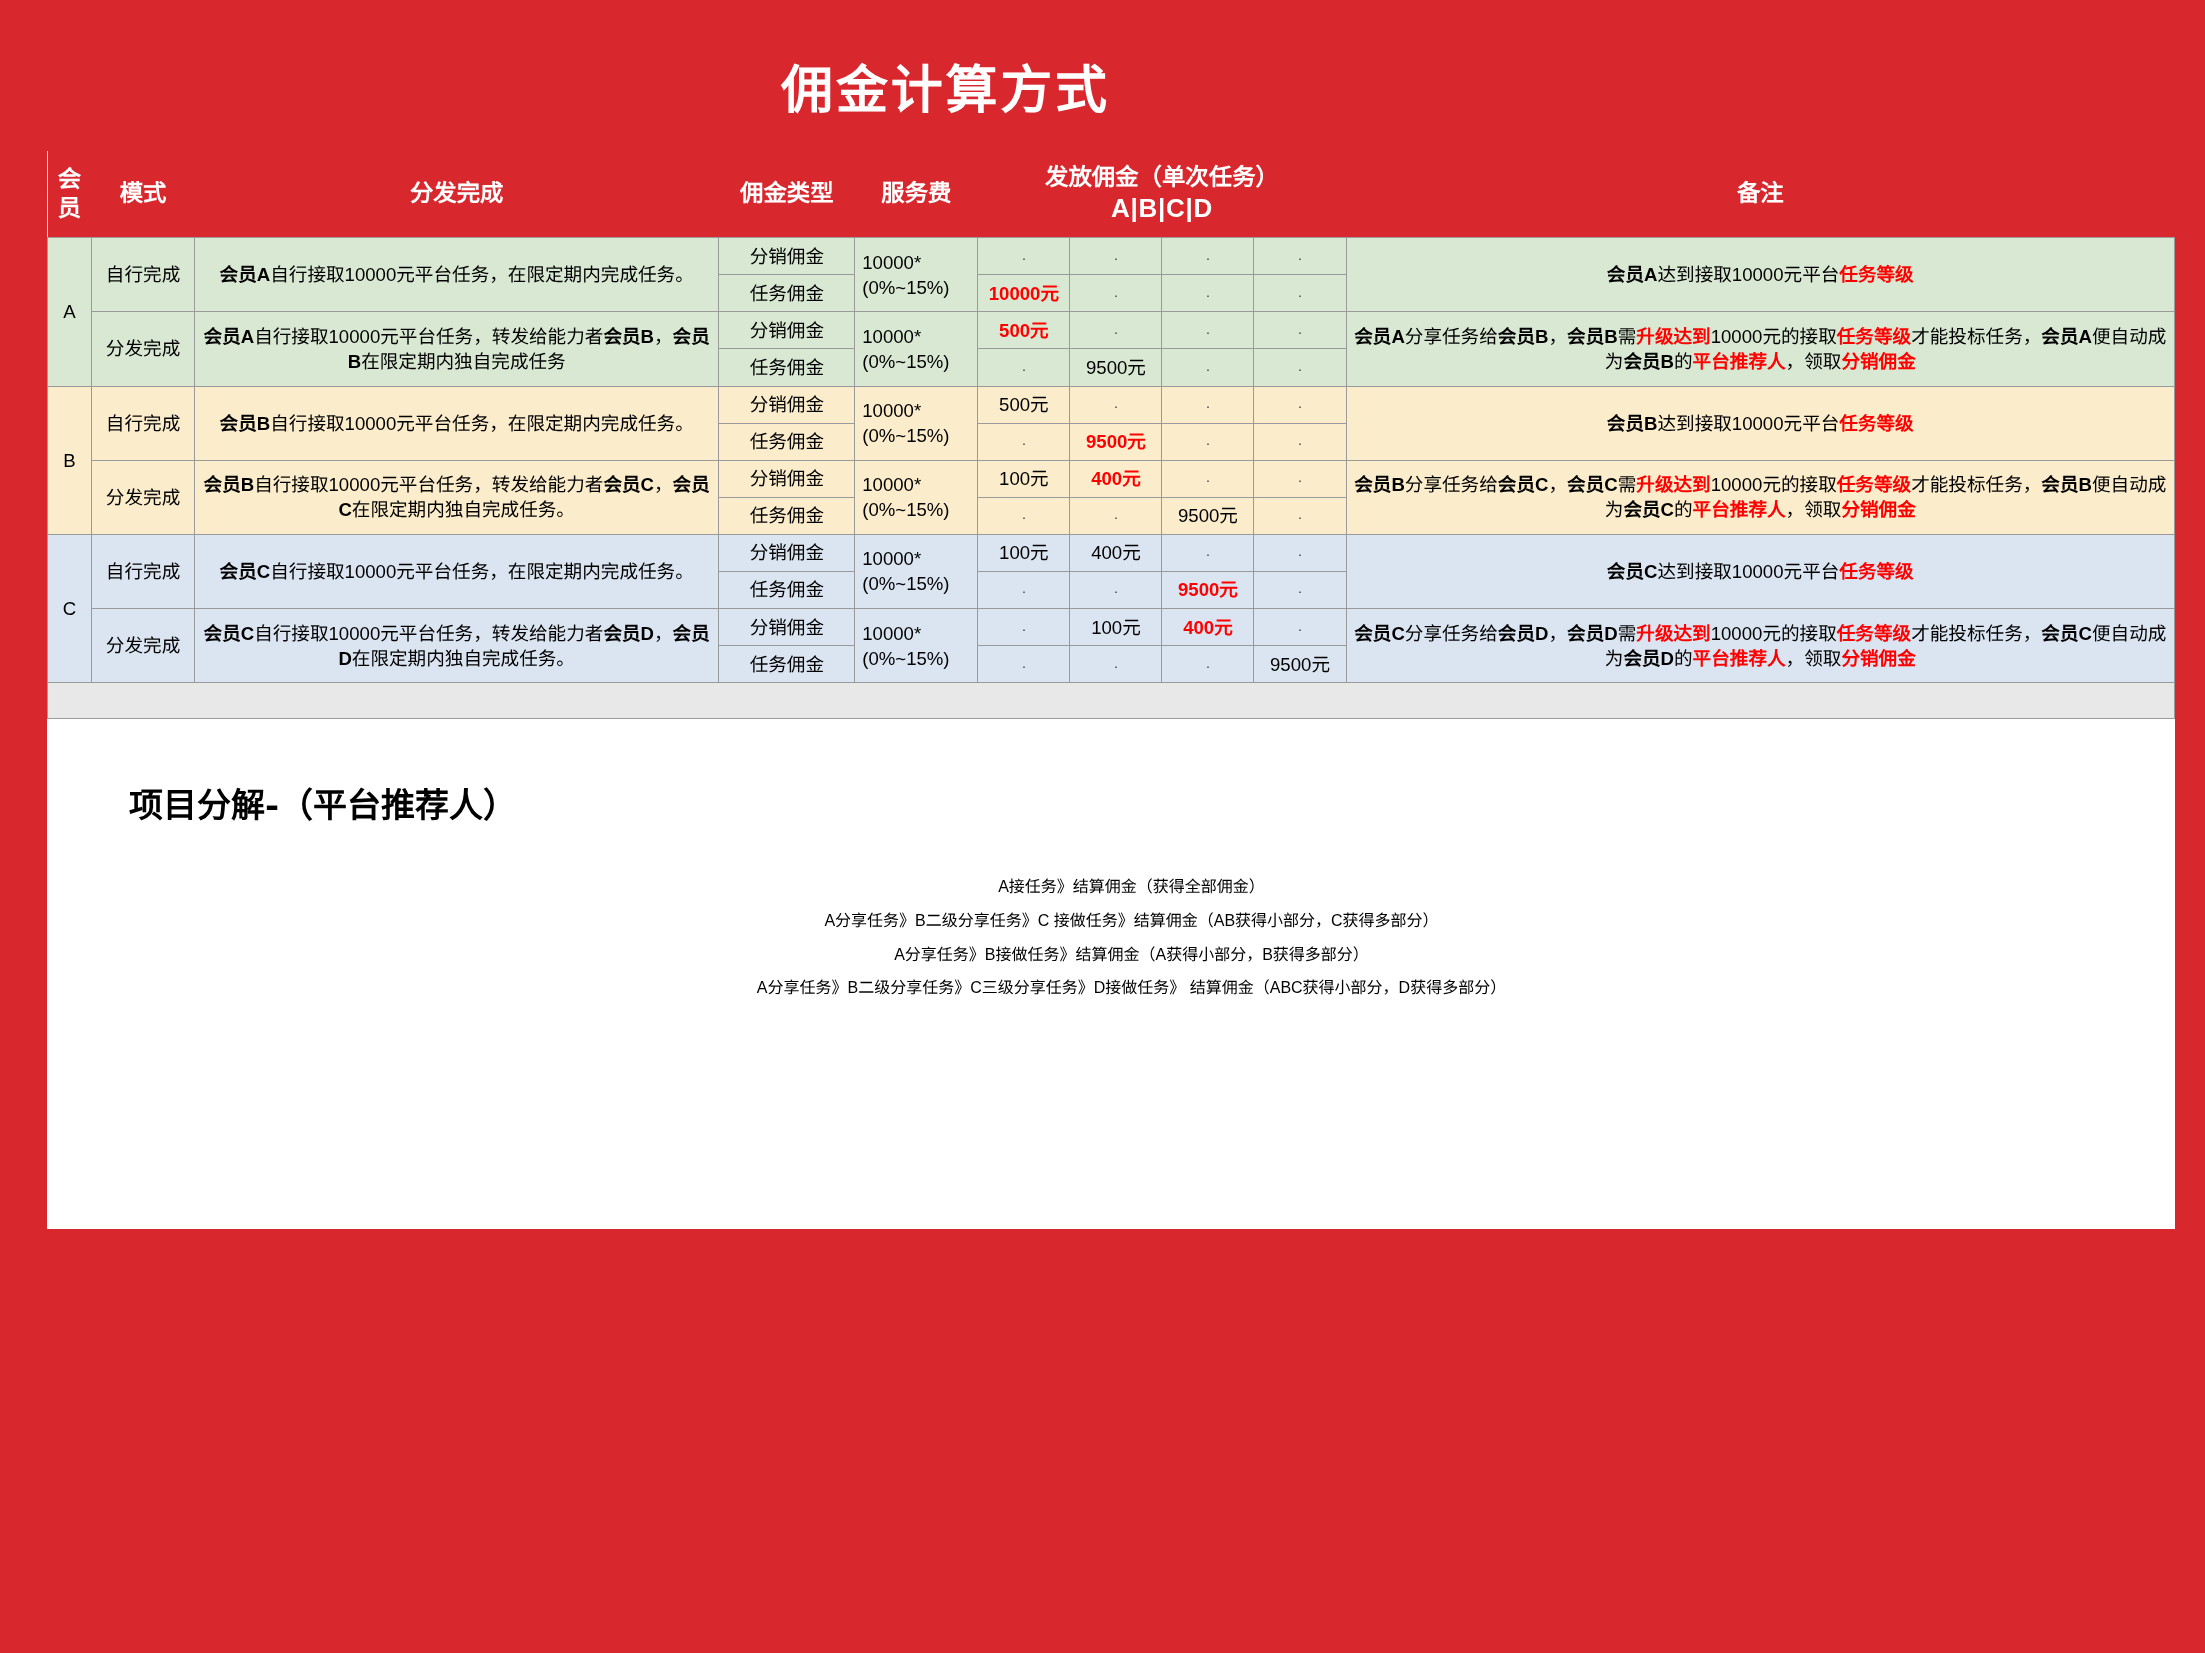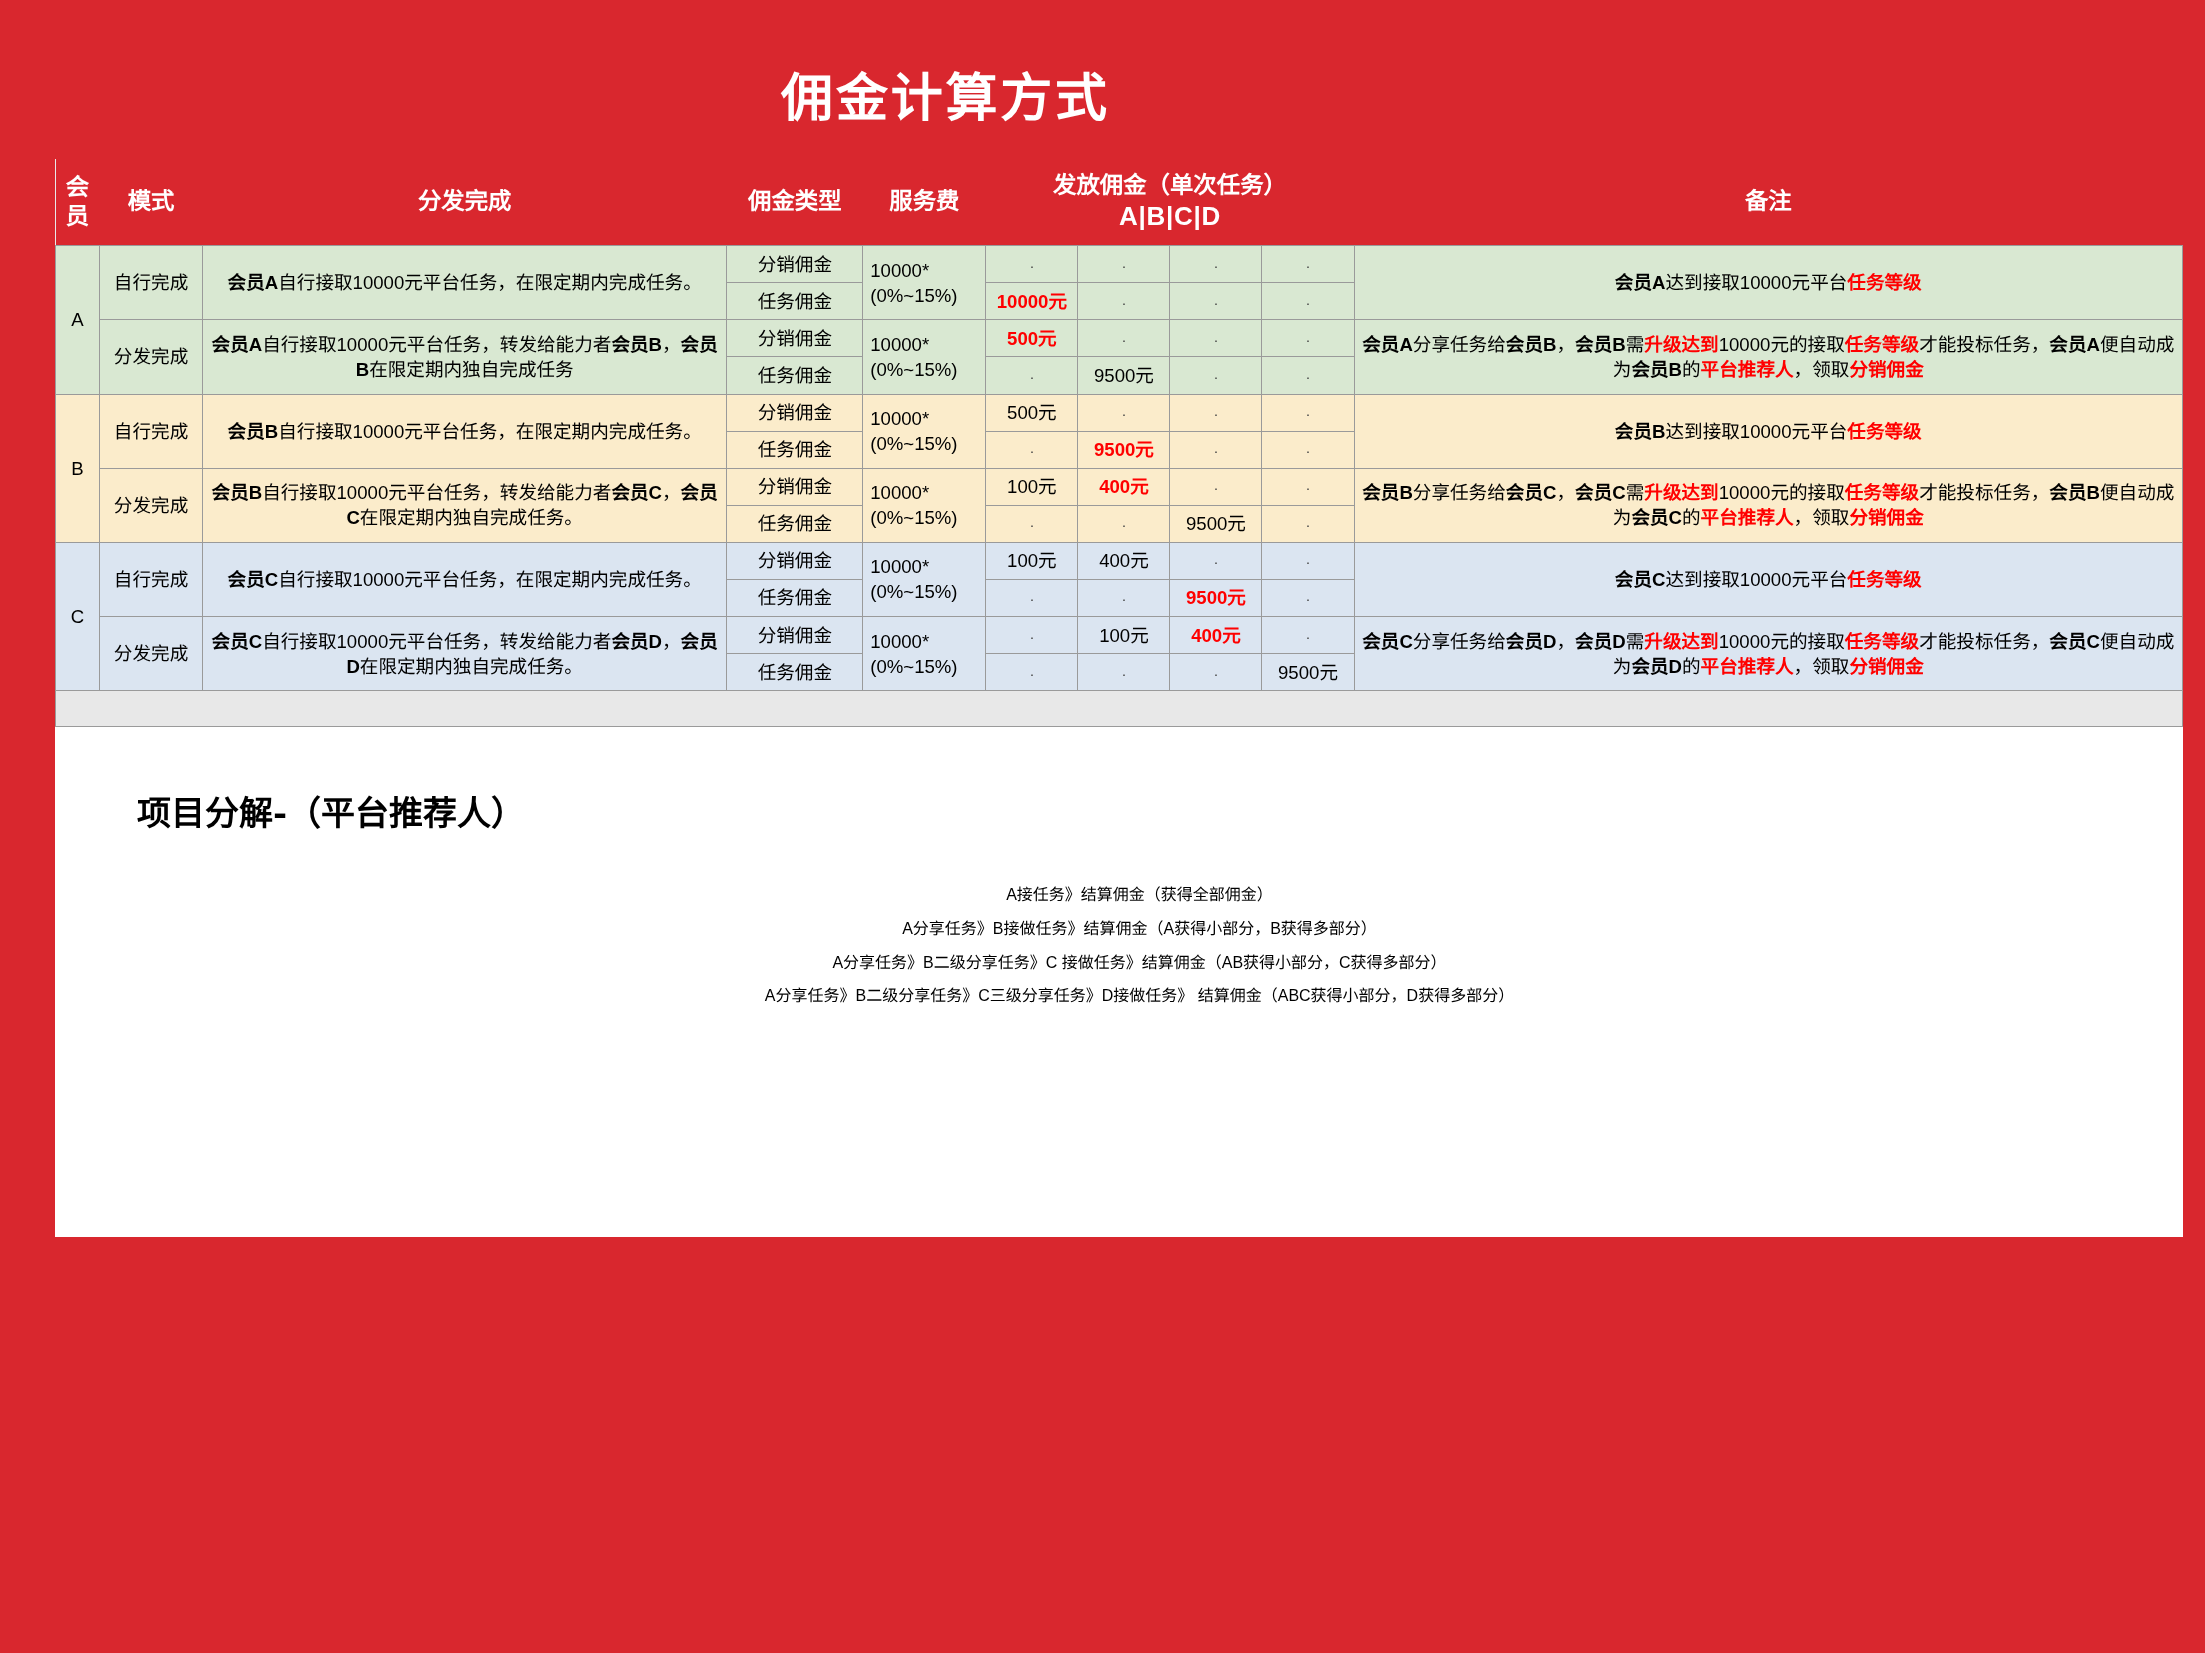--- a/index.html
+++ b/index.html
@@ -11,21 +11,21 @@
     height: 1654px;
     background: #d9272e;
     font-family: "Liberation Sans", sans-serif;
     overflow: hidden;
   }
   .page {
     position: relative;
     width: 1891px;
     height: 1654px;
     box-sizing: border-box;
-    padding: 16px;
+    padding: 8px;
   }
   .title {
     text-align: center;
     color: #ffffff;
     font-size: 52px;
     font-weight: bold;
     letter-spacing: 2.8px;
     padding-top: 40px;
     padding-bottom: 27.6px;
     font-family: "DejaVu Sans", "Liberation Sans", sans-serif;
@@ -288,20 +288,20 @@
             <td colspan="10"></td>
           </tr>
         </tbody>
     </table>
   </div>
 
   <div class="bottom">
     <h2>项目分解-（平台推荐人）</h2>
     <div>
         <p>A接任务》结算佣金（获得全部佣金）</p>
+        <p>A分享任务》B二级分享任务》C 接做任务》结算佣金（AB获得小部分，C获得多部分）</p>
         <p>A分享任务》B接做任务》结算佣金（A获得小部分，B获得多部分）</p>
-        <p>A分享任务》B二级分享任务》C 接做任务》结算佣金（AB获得小部分，C获得多部分）</p>
         <p>A分享任务》B二级分享任务》C三级分享任务》D接做任务》 结算佣金（ABC获得小部分，D获得多部分）</p>
       </div>
   </div>
 
 </div>
 
 
 </body></html>

